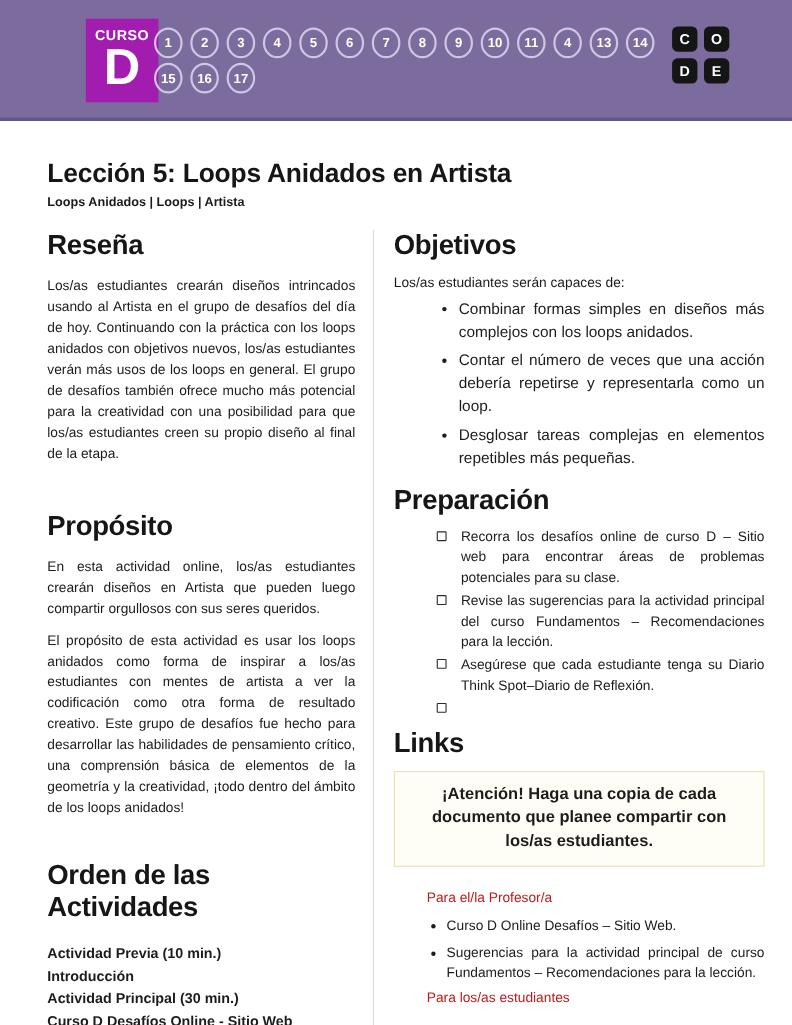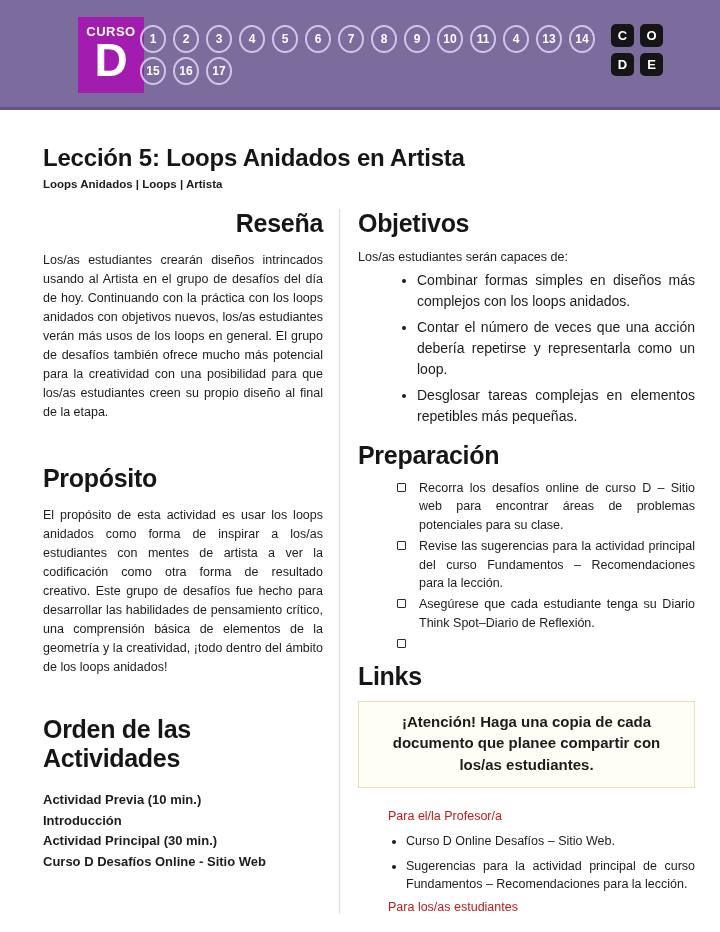--- a/index.html
+++ b/index.html
@@ -57,21 +57,21 @@
 
   .columns { display: flex; margin-top: 19px; align-items: stretch; }
   .col-left  { width: 297px; padding-right: 16px; border-right: 1px solid #dcdcdc; }
   .col-right { flex: 1; padding-left: 18px; }
 
   h2 { font-size: 25px; font-weight: bold; color: #161616; letter-spacing: -.3px; }
   .body-text { font-size: 12.5px; line-height: 1.52; text-align: justify; }
   .para + .para { margin-top: 10px; }
 
   
-  .sec-resena h2 { margin-bottom: 13px; text-align: right; }
+  .sec-resena h2 { margin-bottom: 13px; }
   .sec-proposito h2 { margin-top: 42px; margin-bottom: 13px; }
   .sec-orden h2 { margin-top: 38px; margin-bottom: 17px; }
   .orden-list div { font-size: 13px; font-weight: bold; line-height: 1.58; }
 
   
   .sec-objetivos h2 { margin-bottom: 11px; }
   .intro-line { font-size: 12.5px; line-height: 1.4; }
   ul.bullets { list-style: disc; padding-left: 59px; margin-top: 3px; }
   ul.bullets li { font-size: 14px; line-height: 1.5; text-align: justify; margin-bottom: 5px; }
 
@@ -144,20 +144,21 @@
 
     <div class="col-left">
       <div class="sec-resena">
         <h2>Reseña</h2>
         <p class="body-text">Los/as estudiantes crearán diseños intrincados usando al Artista en el grupo de desafíos del día de hoy. Continuando con la práctica con los loops anidados con objetivos nuevos, los/as estudiantes verán más usos de los loops en general. El grupo de desafíos también ofrece mucho más potencial para la creatividad con una posibilidad para que los/as estudiantes creen su propio diseño al final de la etapa.</p>
       </div>
 
       <div class="sec-proposito">
         <h2>Propósito</h2>
         <div>
+            <p class="body-text para">En esta actividad online, los/as estudiantes crearán diseños en Artista que pueden luego compartir orgullosos con sus seres queridos.</p>
             <p class="body-text para">El propósito de esta actividad es usar los loops anidados como forma de inspirar a los/as estudiantes con mentes de artista a ver la codificación como otra forma de resultado creativo. Este grupo de desafíos fue hecho para desarrollar las habilidades de pensamiento crítico, una comprensión básica de elementos de la geometría y la creatividad, ¡todo dentro del ámbito de los loops anidados!</p>
           </div>
       </div>
 
       <div class="sec-orden">
         <h2>Orden de las Actividades</h2>
         <div class="orden-list">
             <div>Actividad Previa (10 min.)</div>
             <div>Introducción</div>
             <div>Actividad Principal (30 min.)</div>

